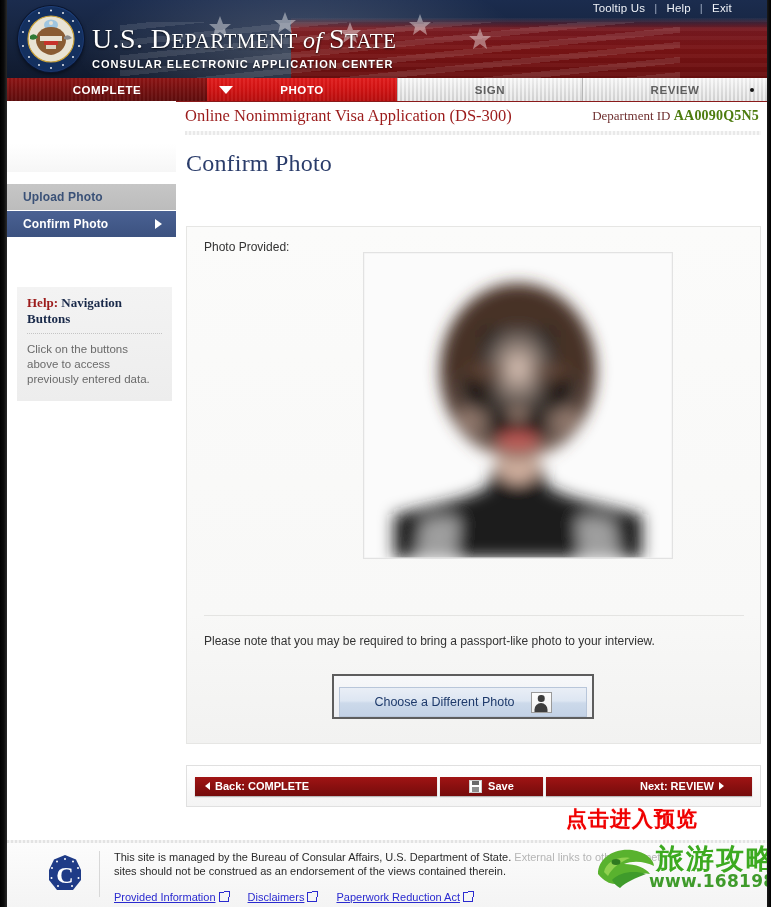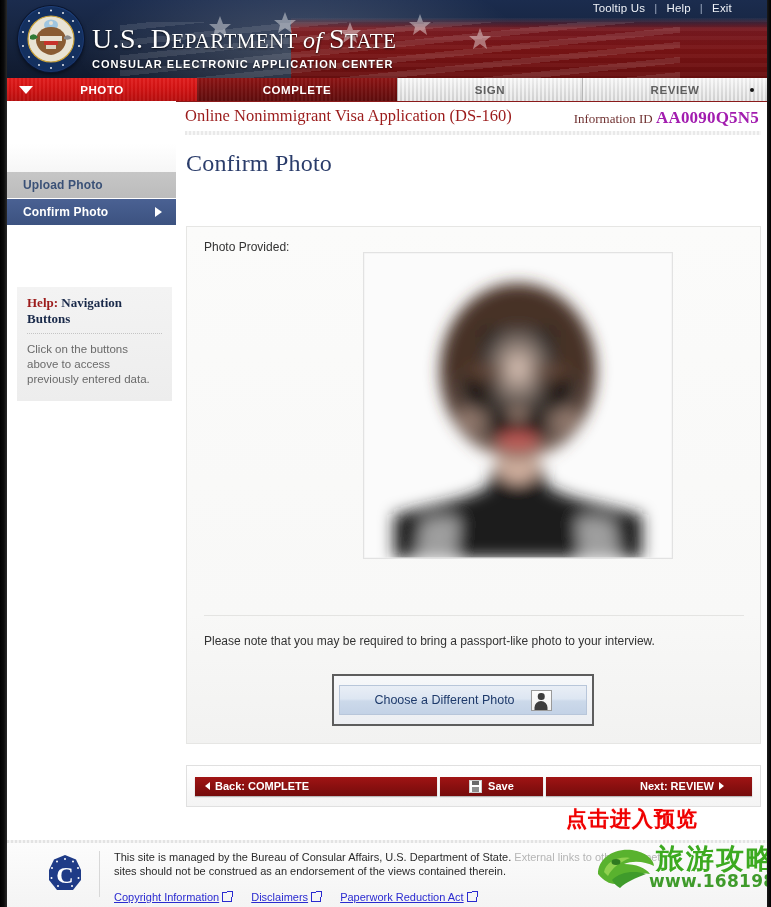--- a/index.html
+++ b/index.html
@@ -188,21 +188,21 @@
     position: relative;
     height: 26px; display: flex; align-items: center;
     padding-left: 16px; box-sizing: border-box;
     font-size: 12px; font-weight: bold;
     font-family: "Liberation Sans", sans-serif;
     letter-spacing: .15px;
   }
   .side-item.upload {
     background: linear-gradient(180deg,#c6c6c6 0%, #bcbcbc 100%);
     color: #3a5177;
-    margin-top: 0;
+    margin-top: 12px;
   }
   .side-item.confirm {
     background: linear-gradient(180deg,#4a6193 0%, #3c5280 100%);
     color: #ffffff;
     margin-top: 1px;
   }
   .side-item .arrow {
     position: absolute; right: 14px; top: 50%; transform: translateY(-50%);
     width: 0; height: 0;
     border-top: 5px solid transparent; border-bottom: 5px solid transparent;
@@ -238,21 +238,21 @@
     position: absolute; left: 0; top: 0;
     font-family: "Liberation Serif", serif;
     font-size: 16.5px; color: #9b1b1b; white-space: nowrap;
   }
   .app-id-wrap {
     position: absolute; right: 2px; top: 2px;
     font-family: "Liberation Serif", serif; font-size: 13px; color: #7a2525;
     white-space: nowrap;
   }
   .app-id-label { color: #6f3030; }
-  .app-id-value { font-weight: bold; font-size: 17px; color: #a21caf; letter-spacing: .2px; }
+  .app-id-value { font-weight: bold; font-size: 14px; color: #4d7c0f; letter-spacing: .2px; }
   .title-underline {
     position: absolute; left: 185px; top: 131px; width: 576px; height: 4px;
     background: repeating-linear-gradient(90deg,#e9e9e9 0 2px, #f7f7f7 2px 4px);
   }
   .page-heading {
     position: absolute; left: 186px; top: 150px;
     font-family: "Liberation Serif", serif;
     font-size: 24px; color: #2b3d6b; letter-spacing: .2px;
   }
 
@@ -278,25 +278,25 @@
   .panel-divider {
     position: absolute; left: 17px; top: 388px; width: 540px; height: 1px;
     background: #e4e4e2;
   }
   .panel-note {
     position: absolute; left: 17px; top: 407px;
     font-size: 12px; color: #333333; font-family: "Liberation Sans", sans-serif;
   }
   .choose-outer {
     position: absolute; left: 145px; top: 447px;
-    width: 262px; height: 52px;
+    width: 262px; height: 45px;
     border: 2px solid #5d5d5d;
     background: linear-gradient(180deg,#f7f8fa 0%, #eceef2 100%);
     box-sizing: border-box;
-    display: flex; align-items: center; justify-content: center;
+    display: flex; align-items: flex-end; justify-content: center;
   }
   .choose-inner {
     width: 248px; height: 30px;
     background: linear-gradient(180deg,#e9eef6 0%, #dde6f2 46%, #ccd9ea 54%, #c3d2e6 100%);
     border: 1px solid #b8c6da;
     box-sizing: border-box;
     display: flex; align-items: center; justify-content: center;
     gap: 16px;
   }
   .choose-text {
@@ -480,26 +480,26 @@
     </div>
 
     <div class="title-block">
       <div class="dos-title"><span>U.S. </span><span>D</span><span class="sm">EPARTMENT </span><span class="it">of </span><span>S</span><span class="sm">TATE</span></div>
       <div class="ceac-title">CONSULAR ELECTRONIC APPLICATION CENTER</div>
     </div>
 
   </div>
 
   <div class="tabbar">
+    <div class="tab tab-complete">
+      <span class="tab-label">COMPLETE</span>
+    </div>
     <div class="tab tab-photo">
       <span class="tab-caret"></span>
       <span class="tab-label">PHOTO</span>
-    </div>
-    <div class="tab tab-complete">
-      <span class="tab-label">COMPLETE</span>
     </div>
     <div class="tab tab-grey">
       <span class="tab-label">SIGN</span>
     </div>
     <div class="tab tab-grey">
       <span class="tab-label">REVIEW</span>
       <span class="tab-dot"></span>
     </div>
   </div>
 
@@ -515,23 +515,23 @@
       </div>
     </div>
     <div class="sidebar-long-fill"></div>
     <div class="help-box">
       <div class="help-title"><span class="hw">Help:</span> <span>Navigation Buttons</span></div>
       <div class="help-body">Click on the buttons above to access previously entered data.</div>
     </div>
   </div>
 
   <div class="apptitle-row">
-    <div class="app-title">Online Nonimmigrant Visa Application (DS-160)</div>
+    <div class="app-title">Online Nonimmigrant Visa Application (DS-300)</div>
     <div class="app-id-wrap">
-      <span class="app-id-label">Information ID</span>
+      <span class="app-id-label">Department ID</span>
       <span class="app-id-value">AA0090Q5N5</span>
     </div>
   </div>
   <div class="title-underline"></div>
 
   <div class="page-heading">Confirm Photo</div>
 
   <div class="content-panel">
     <div class="panel-label">Photo Provided:</div>
 
@@ -629,21 +629,21 @@
           <circle cx="6.5" cy="24" r="1"></circle>
             <circle cx="7" cy="14" r="1"></circle>
             <circle cx="12" cy="7.5" r="1"></circle>
         </g>
         <text x="20" y="29" font-family="Liberation Serif, serif" font-size="24" font-weight="bold" fill="#ffffff" text-anchor="middle">C</text>
       </svg>
     </div>
     <div class="footer-vline"></div>
     <div class="footer-text"><span>This site is managed by the Bureau of Consular Affairs, U.S. Department of State.</span><span class="fade"> External links to other Internet</span><br><span>sites should not be construed as an endorsement of the views contained therein.</span></div>
     <div class="footer-links">
-      <a href="#"><span>Copyright Information</span><span class="ext-ico"></span></a>
+      <a href="#"><span>Provided Information</span><span class="ext-ico"></span></a>
       <a href="#"><span>Disclaimers</span><span class="ext-ico"></span></a>
       <a href="#"><span>Paperwork Reduction Act</span><span class="ext-ico"></span></a>
     </div>
   </div>
 
   <div class="wm-redtext">点击进入预览</div>
   <div class="wm-logo">
     <svg class="wm-green-leaf" viewBox="0 0 64 48">
       <path d="M4 30 C4 14 20 4 38 6 C52 8 60 16 60 22 C52 18 40 16 30 20 C42 20 52 24 56 30 C46 28 36 30 30 36 C24 42 14 42 4 30 Z" fill="#59b22e"></path>
       <path d="M10 28 C12 18 24 12 36 14 C26 18 18 24 14 32 Z" fill="#8fd14f"></path>

